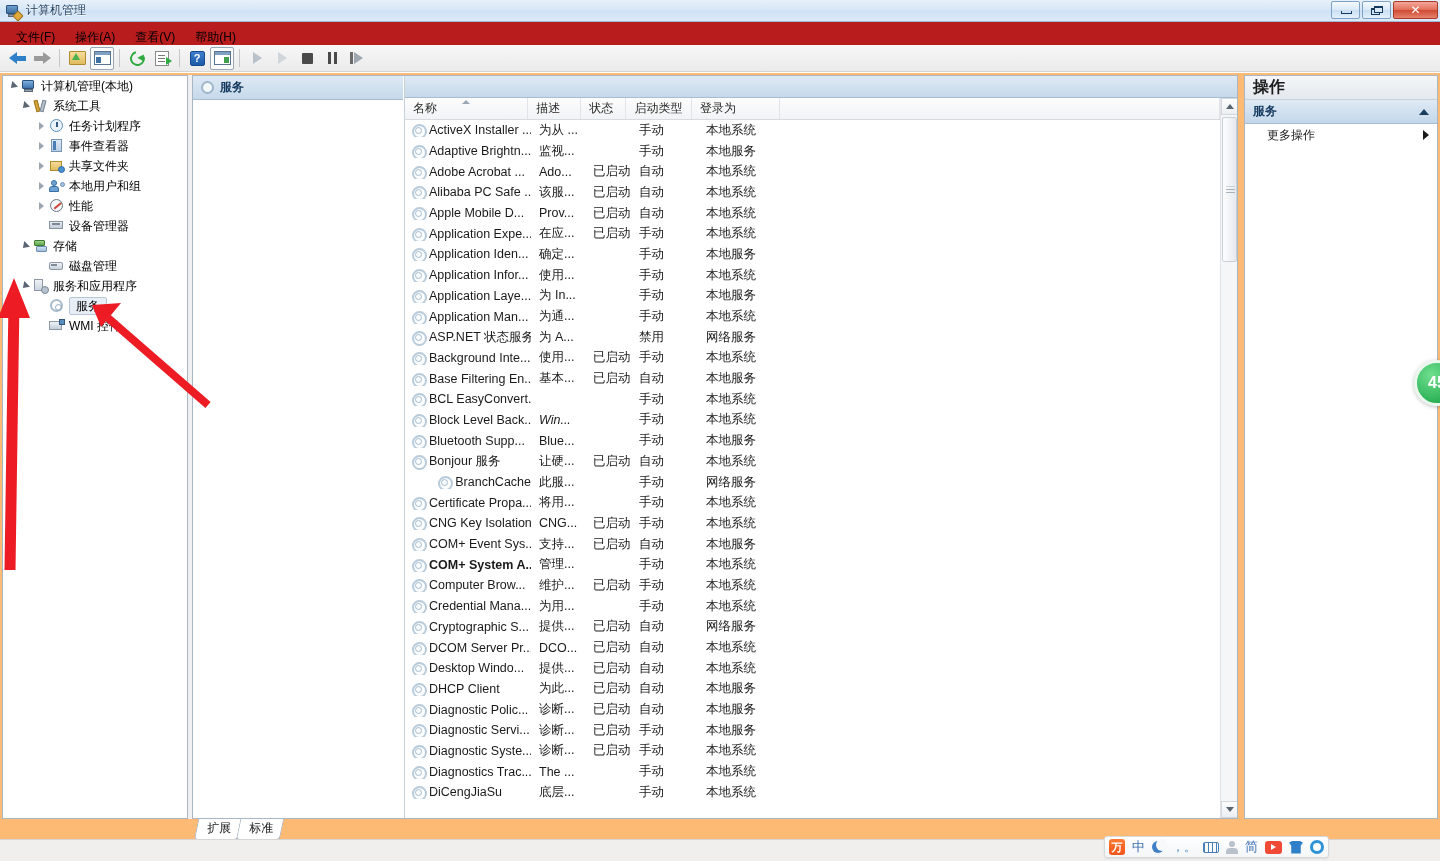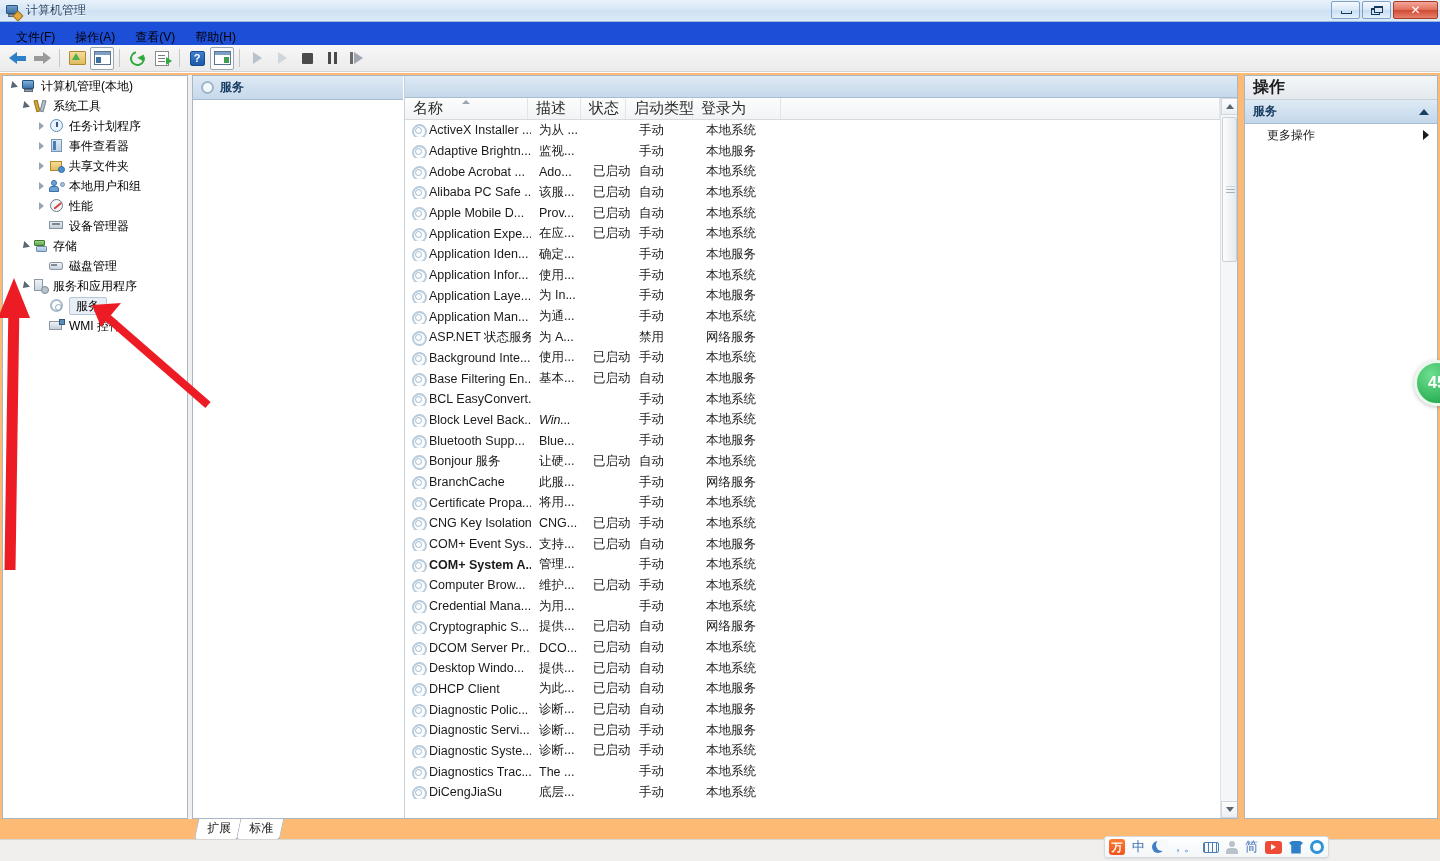--- a/index.html
+++ b/index.html
@@ -73,21 +73,21 @@
     border: 1px solid #143a5e; border-top-width: 2px; background: transparent;
   }
   .winbtn .rest2 {
     position: absolute; left: 11px; top: 4px; width: 9px; height: 7px;
     border: 1px solid #143a5e; border-top-width: 2px; background: #dbe9f7;
   }
 
   
   .menubar {
     position: absolute; top: 22px; left: 0; width: 1440px; height: 32px;
-    background: #1d4ed8; display: flex; align-items: center; padding-left: 6px;
+    background: #b91c1c; display: flex; align-items: center; padding-left: 6px;
     border-bottom: 1px solid #e3e3e3;
   }
   .menuitem {
     padding: 3px 10px; font-size: 12px; color: #000; white-space: nowrap;
     cursor: default;
   }
 
   
   .toolbar {
     position: absolute; top: 45px; left: 0; width: 1440px; height: 27px;
@@ -294,21 +294,21 @@
     border-bottom: 1px solid #a9bdd0;
   }
   .col-headers {
     position: absolute; left: 0; top: 22px; right: 17px; height: 22px;
     background: linear-gradient(to bottom,#fdfdfd,#f1f3f5);
     border-bottom: 1px solid #d6dbe0; display: flex;
   }
   .col-h {
     position: relative; border-right: 1px solid #e1e5e9;
     display: flex; align-items: center; padding-left: 8px;
-    font-size: 15px; color: #2a2a2a; white-space: nowrap;
+    font-size: 12px; color: #2a2a2a; white-space: nowrap;
   }
   .col-h.sorted:after {
     content: ""; position: absolute; left: 50%; top: 2px; margin-left: -4px;
     width: 0; height: 0; border-left: 4px solid transparent;
     border-right: 4px solid transparent; border-bottom: 4px solid #9aa5b1;
   }
   .rows {
     position: absolute; left: 0; top: 44px; right: 17px; bottom: 0; overflow: hidden;
   }
   .srow {
@@ -850,21 +850,21 @@
               <div class="cell name" style="width: 126px;">
                 <span class="svc-ico"></span>
                 <span>Bonjour 服务</span>
               </div>
               <div class="cell" style="width: 54px;">让硬...</div>
               <div class="cell" style="width: 46px;">已启动</div>
               <div class="cell" style="width: 67px;">自动</div>
               <div class="cell" style="width: 90px;">本地系统</div>
             </div>
             <div class="srow">
-              <div class="cell name" style="width: 126px;">
+              <div class="cell name" style="width: 126px; justify-content: flex-end;">
                 <span class="svc-ico"></span>
                 <span>BranchCache</span>
               </div>
               <div class="cell" style="width: 54px;">此服...</div>
               <div class="cell" style="width: 46px;"></div>
               <div class="cell" style="width: 67px;">手动</div>
               <div class="cell" style="width: 90px;">网络服务</div>
             </div>
             <div class="srow">
               <div class="cell name" style="width: 126px;">

